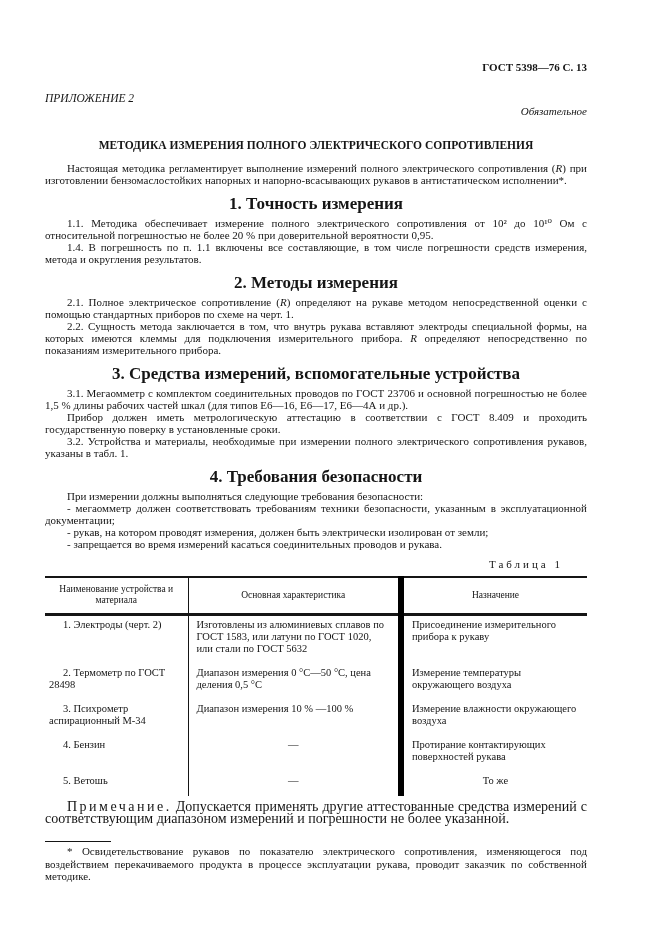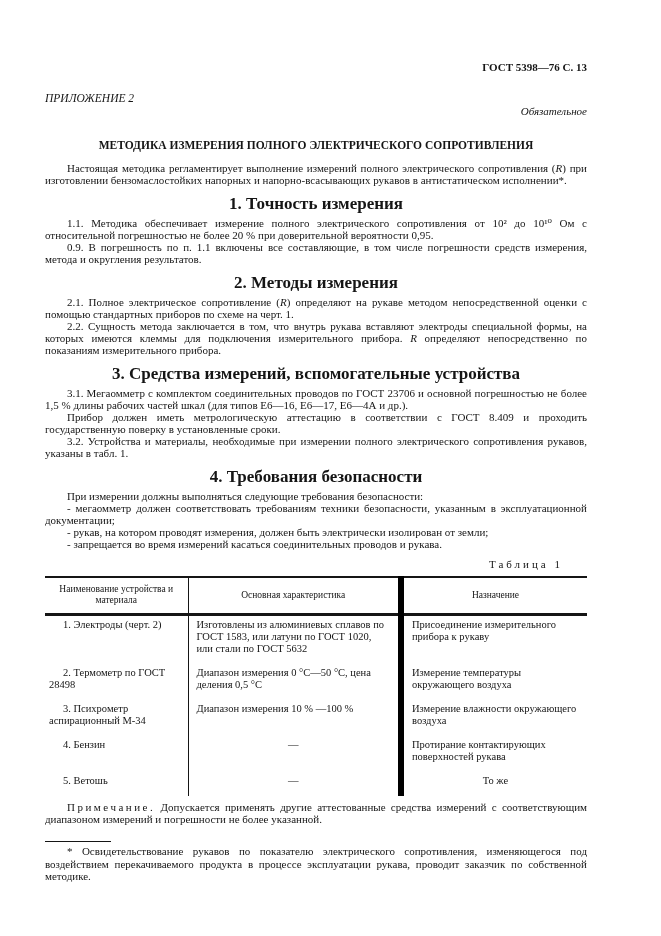--- a/index.html
+++ b/index.html
@@ -27,21 +27,21 @@
   table.t th {
     font-weight:normal; font-size:9.5px; line-height:11px; text-align:center;
     padding:6px 6px 7px 6px; border-bottom:3px solid #151515;
   }
   table.t td { font-size:10.5px; line-height:12px; vertical-align:top; padding:3px 8px 9px 8px; text-align:left; }
   table.t th:nth-child(1), table.t td:nth-child(1) { border-right:1px solid #151515; }
   table.t th:nth-child(2), table.t td:nth-child(2) { border-right:6px solid #000000; }
   table.t td.name { padding-left:4px; text-indent:14px; }
   table.t td.ctr { text-align:center; text-indent:0; }
 
-  .note { font-size:11px; line-height:12px; text-align:justify; text-indent:22px; margin:5px 0 0 0; }
+  .note { font-size:14px; line-height:12px; text-align:justify; text-indent:22px; margin:5px 0 0 0; }
   .note .spaced { letter-spacing:2.5px; }
 
   .fn-rule { width:66px; border-top:1.5px solid #151515; margin:16px 0 3px 0; }
   .footnote { font-size:11px; line-height:12.5px; text-align:justify; text-indent:22px; margin:0; }
 </style>
 </head>
 <body>
 
 <div class="page">
   <div class="content">
@@ -49,21 +49,21 @@
     <div class="doc-ref">ГОСТ 5398—76 С. 13</div>
     <div class="appendix">ПРИЛОЖЕНИЕ 2</div>
     <div class="appendix-sub">Обязательное</div>
 
     <div class="title">МЕТОДИКА ИЗМЕРЕНИЯ ПОЛНОГО ЭЛЕКТРИЧЕСКОГО СОПРОТИВЛЕНИЯ</div>
 
     <p class="para"><span>Настоящая методика регламентирует выполнение измерений полного электрического сопротивления (</span><i>R</i><span>) при изготовлении бензомаслостойких напорных и напорно-всасывающих рукавов в антистатическом исполнении*.</span></p>
 
     <h3 class="sec">1. Точность измерения</h3>
     <p class="para">1.1. Методика обеспечивает измерение полного электрического сопротивления от 10² до 10¹⁰ Ом с относительной погрешностью не более 20 % при доверительной вероятности 0,95.</p>
-    <p class="para">0.9. В погрешность по п. 1.1 включены все составляющие, в том числе погрешности средств измерения, метода и округления результатов.</p>
+    <p class="para">1.4. В погрешность по п. 1.1 включены все составляющие, в том числе погрешности средств измерения, метода и округления результатов.</p>
 
     <h3 class="sec">2. Методы измерения</h3>
     <p class="para"><span>2.1. Полное электрическое сопротивление (</span><i>R</i><span>) определяют на рукаве методом непосредственной оценки с помощью стандартных приборов по схеме на черт. 1.</span></p>
     <p class="para"><span>2.2. Сущность метода заключается в том, что внутрь рукава вставляют электроды специальной формы, на которых имеются клеммы для подключения измерительного прибора. </span><i>R</i><span> определяют непосредственно по показаниям измерительного прибора.</span></p>
 
     <h3 class="sec">3. Средства измерений, вспомогательные устройства</h3>
     <p class="para">3.1. Мегаомметр с комплектом соединительных проводов по ГОСТ 23706 и основной погрешностью не более 1,5 % длины рабочих частей шкал (для типов Е6—16, Е6—17, Е6—4А и др.).</p>
     <p class="para">Прибор должен иметь метрологическую аттестацию в соответствии с ГОСТ 8.409 и проходить государственную поверку в установленные сроки.</p>
     <p class="para">3.2. Устройства и материалы, необходимые при измерении полного электрического сопротивления рукавов, указаны в табл. 1.</p>
 

